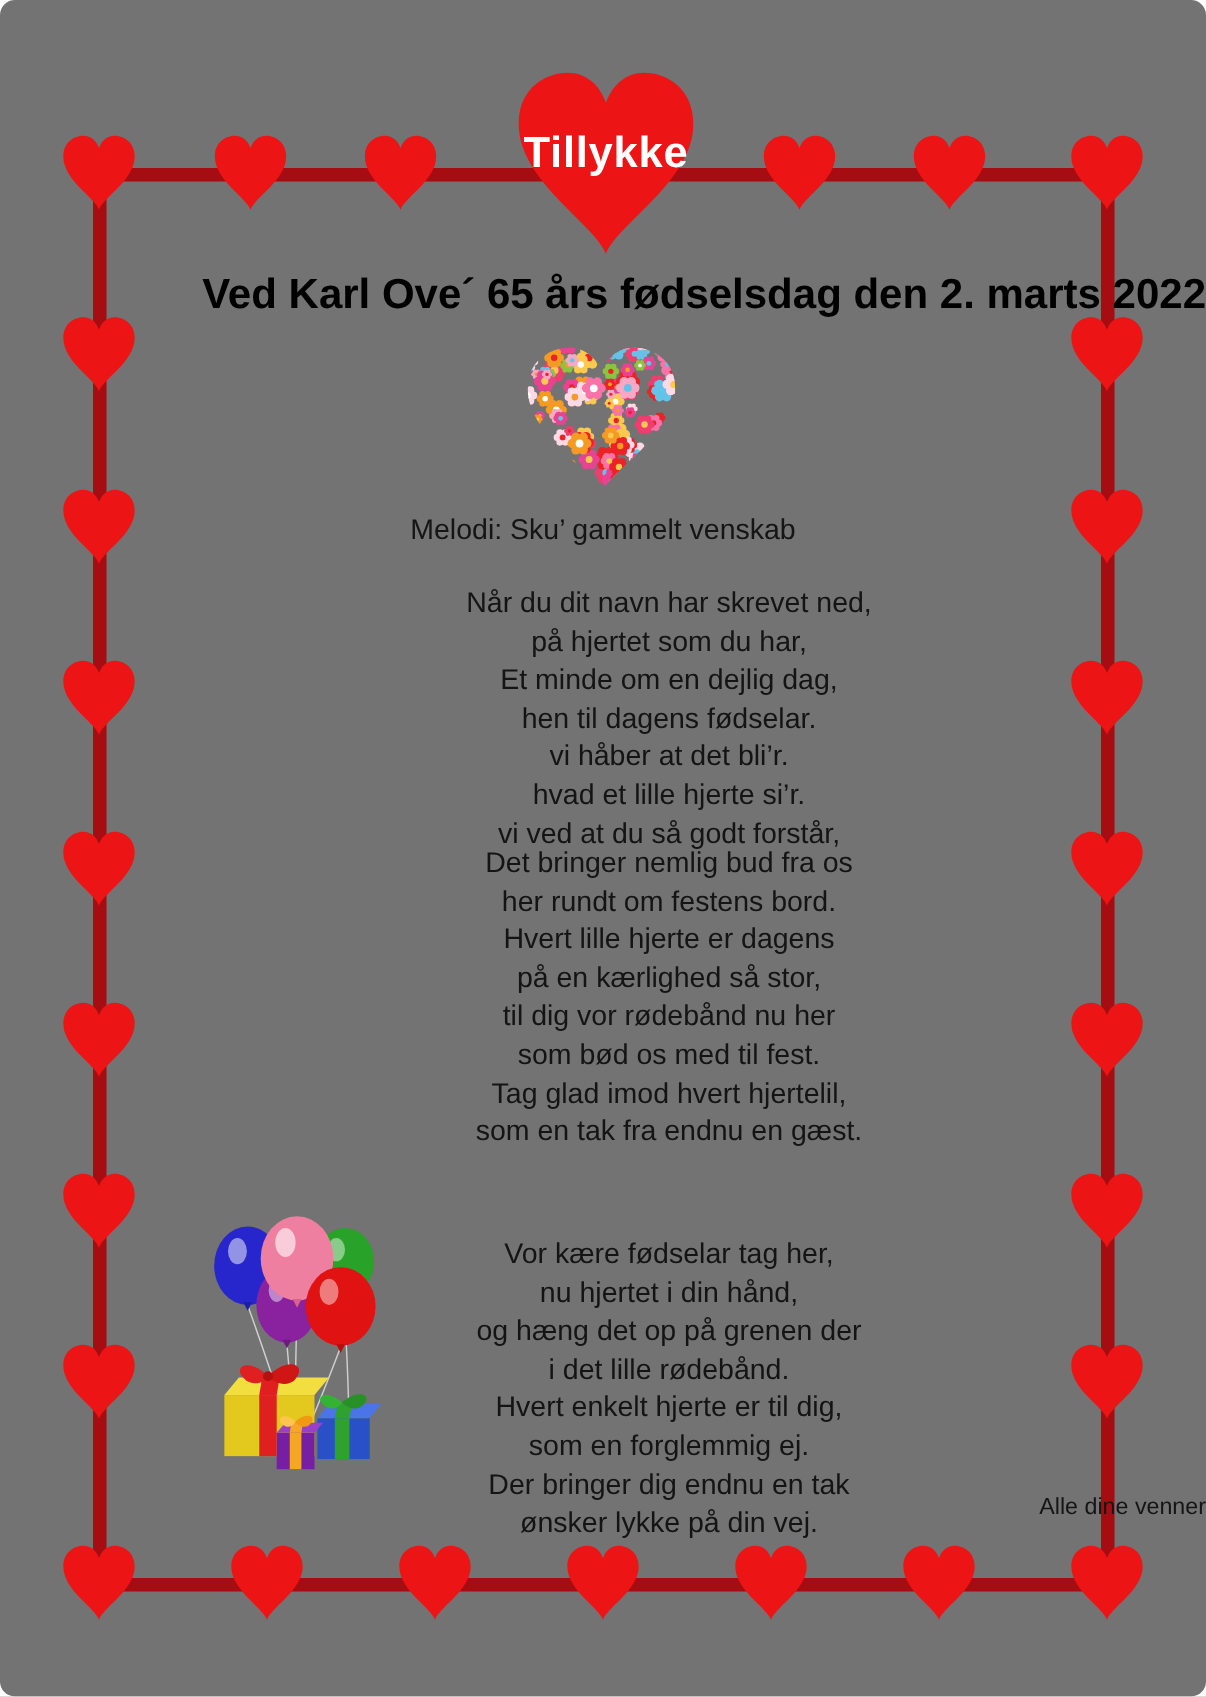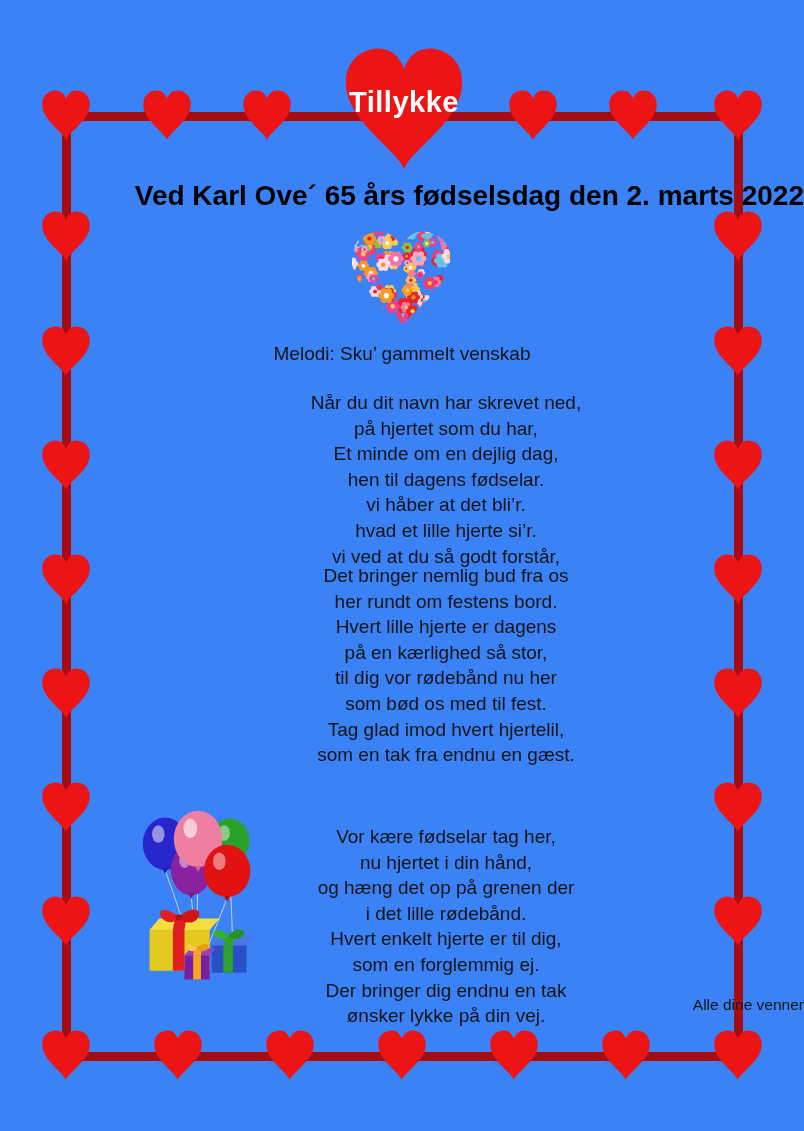--- a/index.html
+++ b/index.html
@@ -1,17 +1,17 @@
 <!DOCTYPE html>
 <html><head>
 <meta charset="utf-8">
 <style>
   html,body{margin:0;padding:0;background:#fff;}
   body{width:804px;height:1131px;position:relative;font-family:"Liberation Sans",sans-serif;}
-  .page{position:absolute;inset:0;overflow:hidden;background:#3b82f6;}
+  .page{position:absolute;inset:0;overflow:hidden;background:#737373;border-radius:10px;}
 
   
   .bline{position:absolute;background:#a60d12;}
   .bline.top{left:62px;top:112px;width:681px;height:9px;}
   .bline.bottom{left:62px;top:1052px;width:681px;height:9px;}
   .bline.left{left:62px;top:112px;width:9px;height:949px;}
   .bline.right{left:734px;top:112px;width:9px;height:949px;}
 
   .bheart{position:absolute;width:58px;height:64px;}
 

